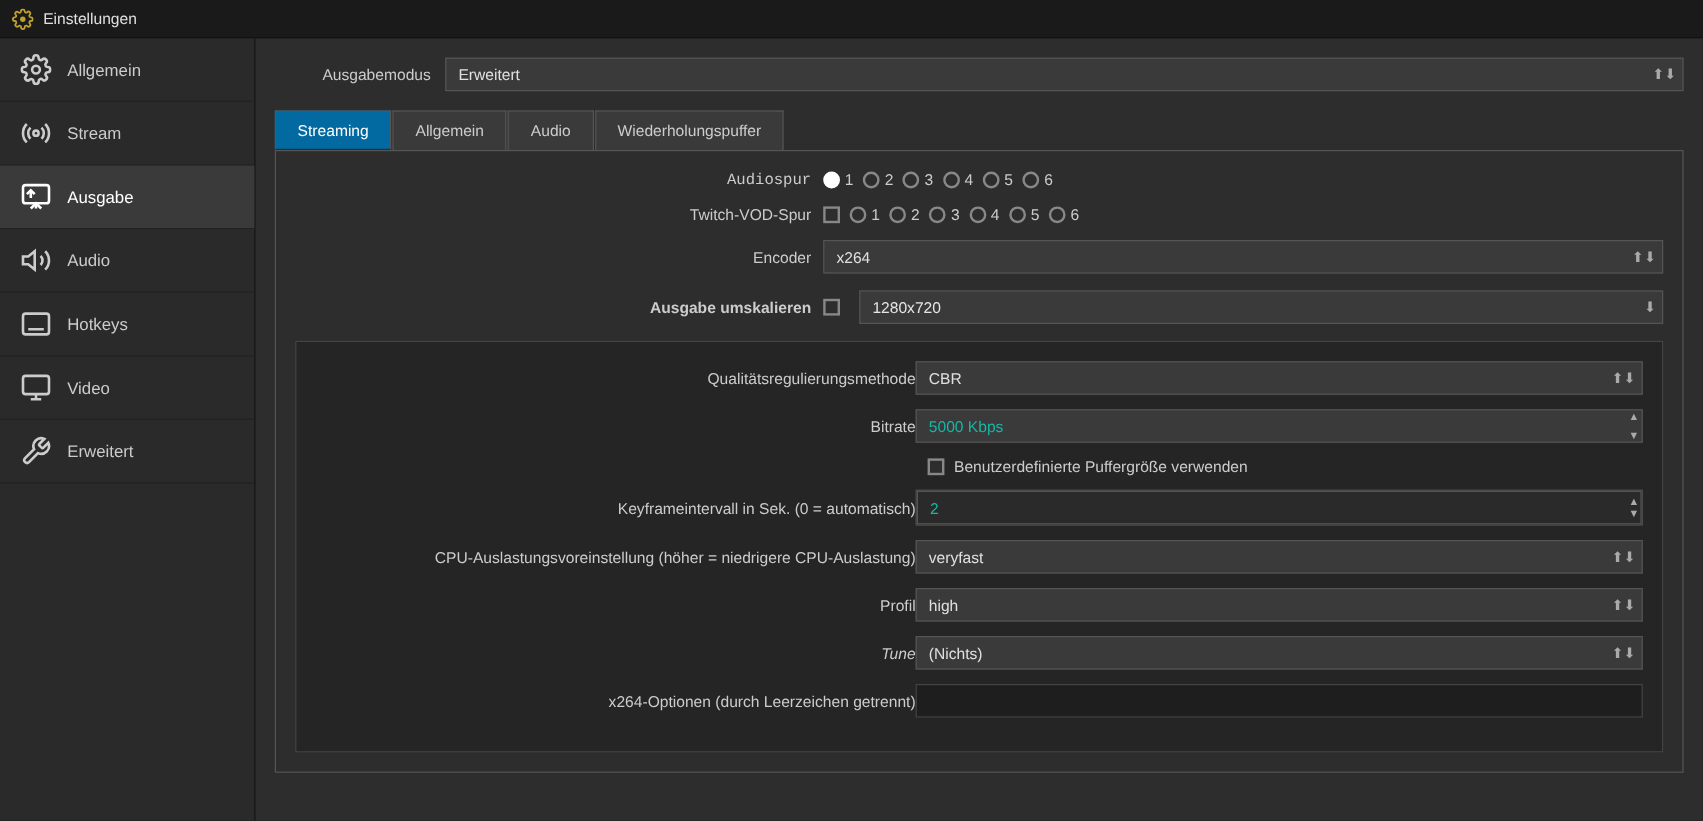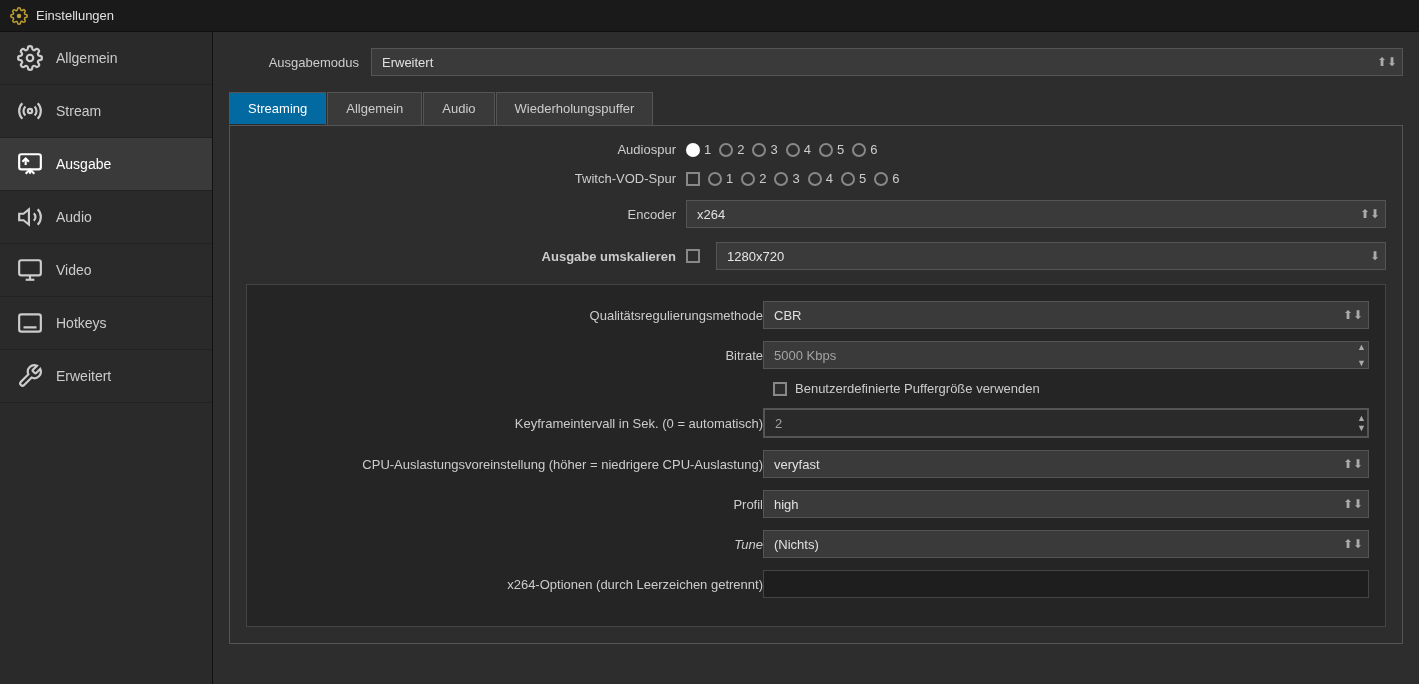--- a/index.html
+++ b/index.html
@@ -136,21 +136,21 @@
       display: flex;
       align-items: center;
       margin-bottom: 14px;
       gap: 10px;
     }
     .form-label {
       color: #ccc;
       text-align: right;
       flex-shrink: 0;
     }
-    .label-audiospur { min-width: 430px; }
+    .label-audiospur { min-width: 430px; font-family: Liberation Mono, monospace; }
     .label-encoder { min-width: 430px; }
     .label-umskalieren { min-width: 430px; font-weight: bold; }
     .label-twitch { min-width: 430px; }
 
     .radio-group {
       display: flex;
       align-items: center;
       gap: 8px;
       flex-wrap: nowrap;
     }
@@ -228,21 +228,21 @@
       padding: 5px 28px 5px 10px;
       appearance: none;
       cursor: pointer;
       font-size: 13px;
       height: 28px;
     }
     .inner-input {
       width: 100%;
       background: #3a3a3a;
       border: 1px solid #555;
-      color: #a3a3a3;
+      color: #14b8a6;
       padding: 5px 10px;
       font-size: 13px;
       height: 28px;
     }
     .inner-input.dark {
       background: #1e1e1e;
       border-color: #444;
     }
     .label-qualitat { min-width: 500px; }
     .label-bitrate { min-width: 500px; }
@@ -336,36 +336,36 @@
           <path d="M15.54 8.46a5 5 0 0 1 0 7.07"></path>
           <path d="M19.07 4.93a10 10 0 0 1 0 14.14"></path>
         </svg>
       </span>
       <span class="sidebar-item-label">Audio</span>
     </div>
 
     <div class="sidebar-item">
       <span class="sidebar-icon">
         <svg width="26" height="26" viewBox="0 0 24 24" fill="none" stroke="#ccc" stroke-width="2">
+          <rect x="2" y="4" width="20" height="16" rx="2"></rect>
+          <path d="M6 8h.01M10 8h.01M14 8h.01M18 8h.01M6 12h.01M10 12h.01M14 12h.01M18 12h.01M6 16h12"></path>
+        </svg>
+      </span>
+      <span class="sidebar-item-label">Hotkeys</span>
+    </div>
+
+    <div class="sidebar-item">
+      <span class="sidebar-icon">
+        <svg width="26" height="26" viewBox="0 0 24 24" fill="none" stroke="#ccc" stroke-width="2">
           <rect x="2" y="3" width="20" height="14" rx="2"></rect>
           <line x1="8" y1="21" x2="16" y2="21"></line>
           <line x1="12" y1="17" x2="12" y2="21"></line>
         </svg>
       </span>
       <span class="sidebar-item-label">Video</span>
-    </div>
-
-    <div class="sidebar-item">
-      <span class="sidebar-icon">
-        <svg width="26" height="26" viewBox="0 0 24 24" fill="none" stroke="#ccc" stroke-width="2">
-          <rect x="2" y="4" width="20" height="16" rx="2"></rect>
-          <path d="M6 8h.01M10 8h.01M14 8h.01M18 8h.01M6 12h.01M10 12h.01M14 12h.01M18 12h.01M6 16h12"></path>
-        </svg>
-      </span>
-      <span class="sidebar-item-label">Hotkeys</span>
     </div>
 
     <div class="sidebar-item">
       <span class="sidebar-icon">
         <svg width="26" height="26" viewBox="0 0 24 24" fill="none" stroke="#ccc" stroke-width="2">
           <path d="M14.7 6.3a1 1 0 0 0 0 1.4l1.6 1.6a1 1 0 0 0 1.4 0l3.77-3.77a6 6 0 0 1-7.94 7.94l-6.91 6.91a2.12 2.12 0 0 1-3-3l6.91-6.91a6 6 0 0 1 7.94-7.94l-3.76 3.76z"></path>
         </svg>
       </span>
       <span class="sidebar-item-label">Erweitert</span>
     </div>

